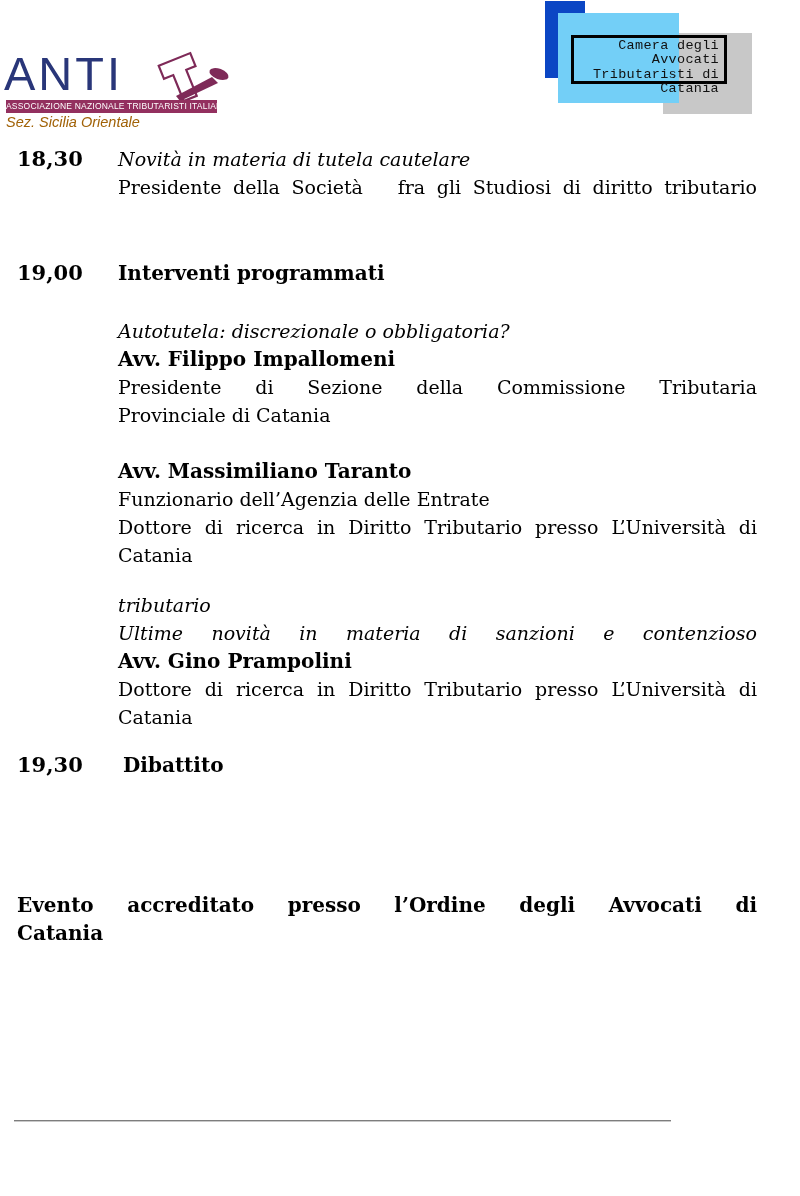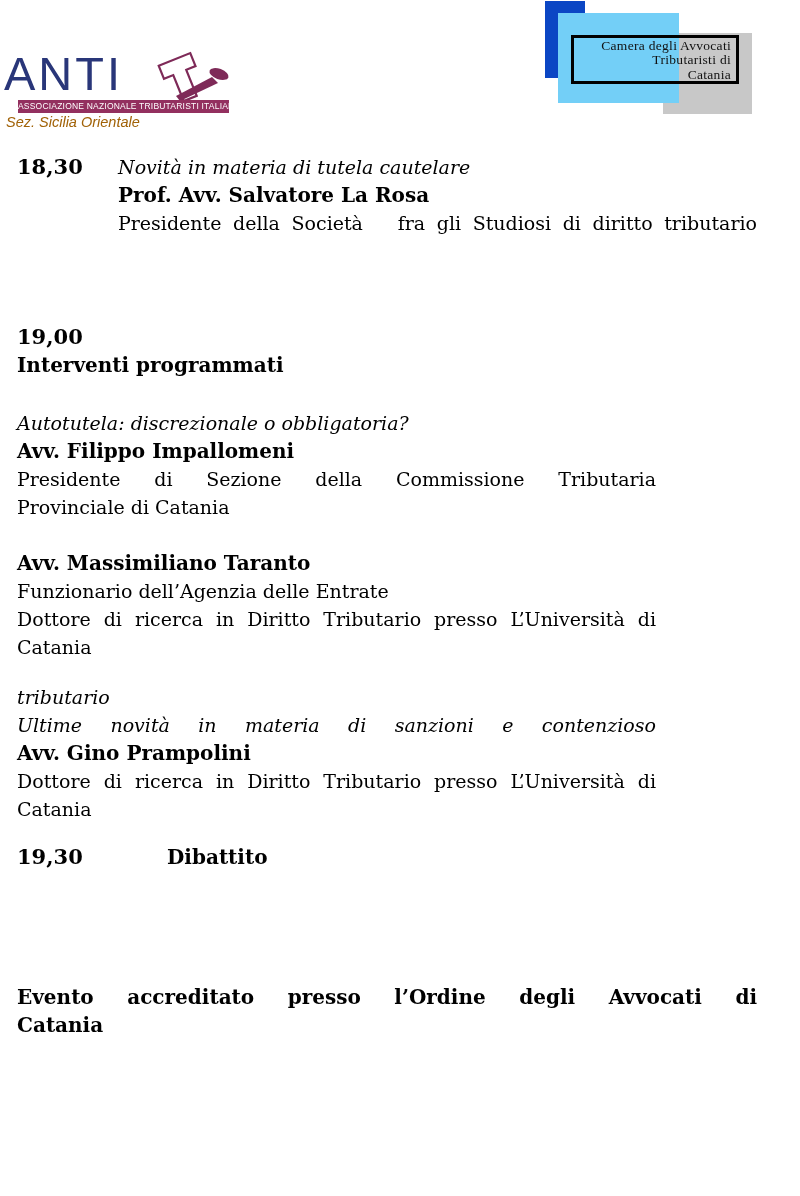--- a/index.html
+++ b/index.html
@@ -12,61 +12,61 @@
   .header { position: relative; width: 800px; height: 145px; }
 
   .anti-text {
     position: absolute; left: 4px; top: 50px;
     font-family: "Liberation Sans", sans-serif;
     font-size: 47px; line-height: 47px; font-weight: 400;
     letter-spacing: 3px; color: #293679;
   }
   .gavel { position: absolute; left: 152px; top: 48px; }
   .anti-banner {
-    position: absolute; left: 18px; top: 100px; width: 211px; height: 13px;
+    position: absolute; left: 6px; top: 100px; width: 211px; height: 13px;
     background: #93305F; color: #ffffff;
     font-family: "Liberation Sans", sans-serif;
     font-size: 8.5px; line-height: 13px; letter-spacing: 0.2px;
     text-align: center; white-space: nowrap;
   }
   .anti-section {
     position: absolute; left: 6px; top: 113px;
     font-family: "Liberation Sans", sans-serif;
     font-style: italic; font-size: 14.5px; line-height: 18px; color: #a16207;
   }
 
   .rect-gray  { position: absolute; left: 663px; top: 33px; width: 89px;  height: 81px; background: #C8C8C8; z-index: 1; }
   .rect-dblue { position: absolute; left: 545px; top: 1px;  width: 40px;  height: 77px; background: #0B46C4; z-index: 2; }
   .rect-lblue { position: absolute; left: 558px; top: 13px; width: 121px; height: 90px; background: #73CFF7; z-index: 3; }
   .camera-box {
-    position: absolute; left: 571px; top: 35px; width: 168px; height: 49px;
+    position: absolute; left: 571px; top: 35px; width: 156px; height: 49px;
     border: 3px solid #000; z-index: 4;
-    font-family: Liberation Serif, serif;
+    font-family: Liberation Mono, monospace;
     font-size: 13.5px; line-height: 14.4px; letter-spacing: 0.3px;
     color: #111; text-align: right; padding: 1px 5px 0 0;
   }
 
   
   .program { margin-left: 17px; width: 740px; font-size: 19px; line-height: 28px; }
   .row { display: flex; }
   .time { width: 101px; font-weight: 700; font-size: 21px; line-height: 28px; flex: none; }
   .content { width: 639px; flex: none; }
 
   .t-italic { font-style: italic; }
   .t-bold   { font-weight: 700; font-size: 20px; }
   .t-head   { font-weight: 700; font-size: 20px; }
   .jl       { text-align: justify; text-align-last: justify; }
 
-  .row-1830 { margin-top: 8px; }
-  .row-1900 { margin-top: 86px; flex-direction: column; }
+  .row-1830 { }
+  .row-1900 { margin-top: 58px; }
   .talk-1 { margin-top: 30px; }
   .talk-2 { margin-top: 28px; }
   .talk-3 { margin-top: 22px; }
   .row-1930 { margin-top: 20px; }
-  .row-1930 .content { padding-left: 5px; margin-left: 44px; }
+  .row-1930 .content { padding-left: 5px; }
 
   .accreditation { margin: 112px 0 4px 17px; width: 740px; font-weight: 700; font-size: 20px; line-height: 28px; }
 
   .bottom-rule {
     margin: 173px 0 0 14px; width: 657px; height: 2px;
     background: #7d7d7d; border-bottom: 1px solid #c9c9c9;
   }
 </style>
 </head>
 <body>
@@ -98,21 +98,20 @@
     </div>
 
   </div>
 
   <div class="program">
 
     <div class="row row-1830">
       <div class="time">18,30</div>
       <div class="content">
         <div class="t-italic">Novità in materia di tutela cautelare</div>
-        <div class="t-bold">Prof. Avv. Salvatore La Rosa</div>
         <div class="jl">Presidente della Società&nbsp;&nbsp; fra gli Studiosi di diritto tributario</div>
       </div>
     </div>
 
     <div class="row row-1900">
       <div class="time">19,00</div>
       <div class="content">
         <div class="t-head">Interventi programmati</div>
 
         <div class="talk-1">

